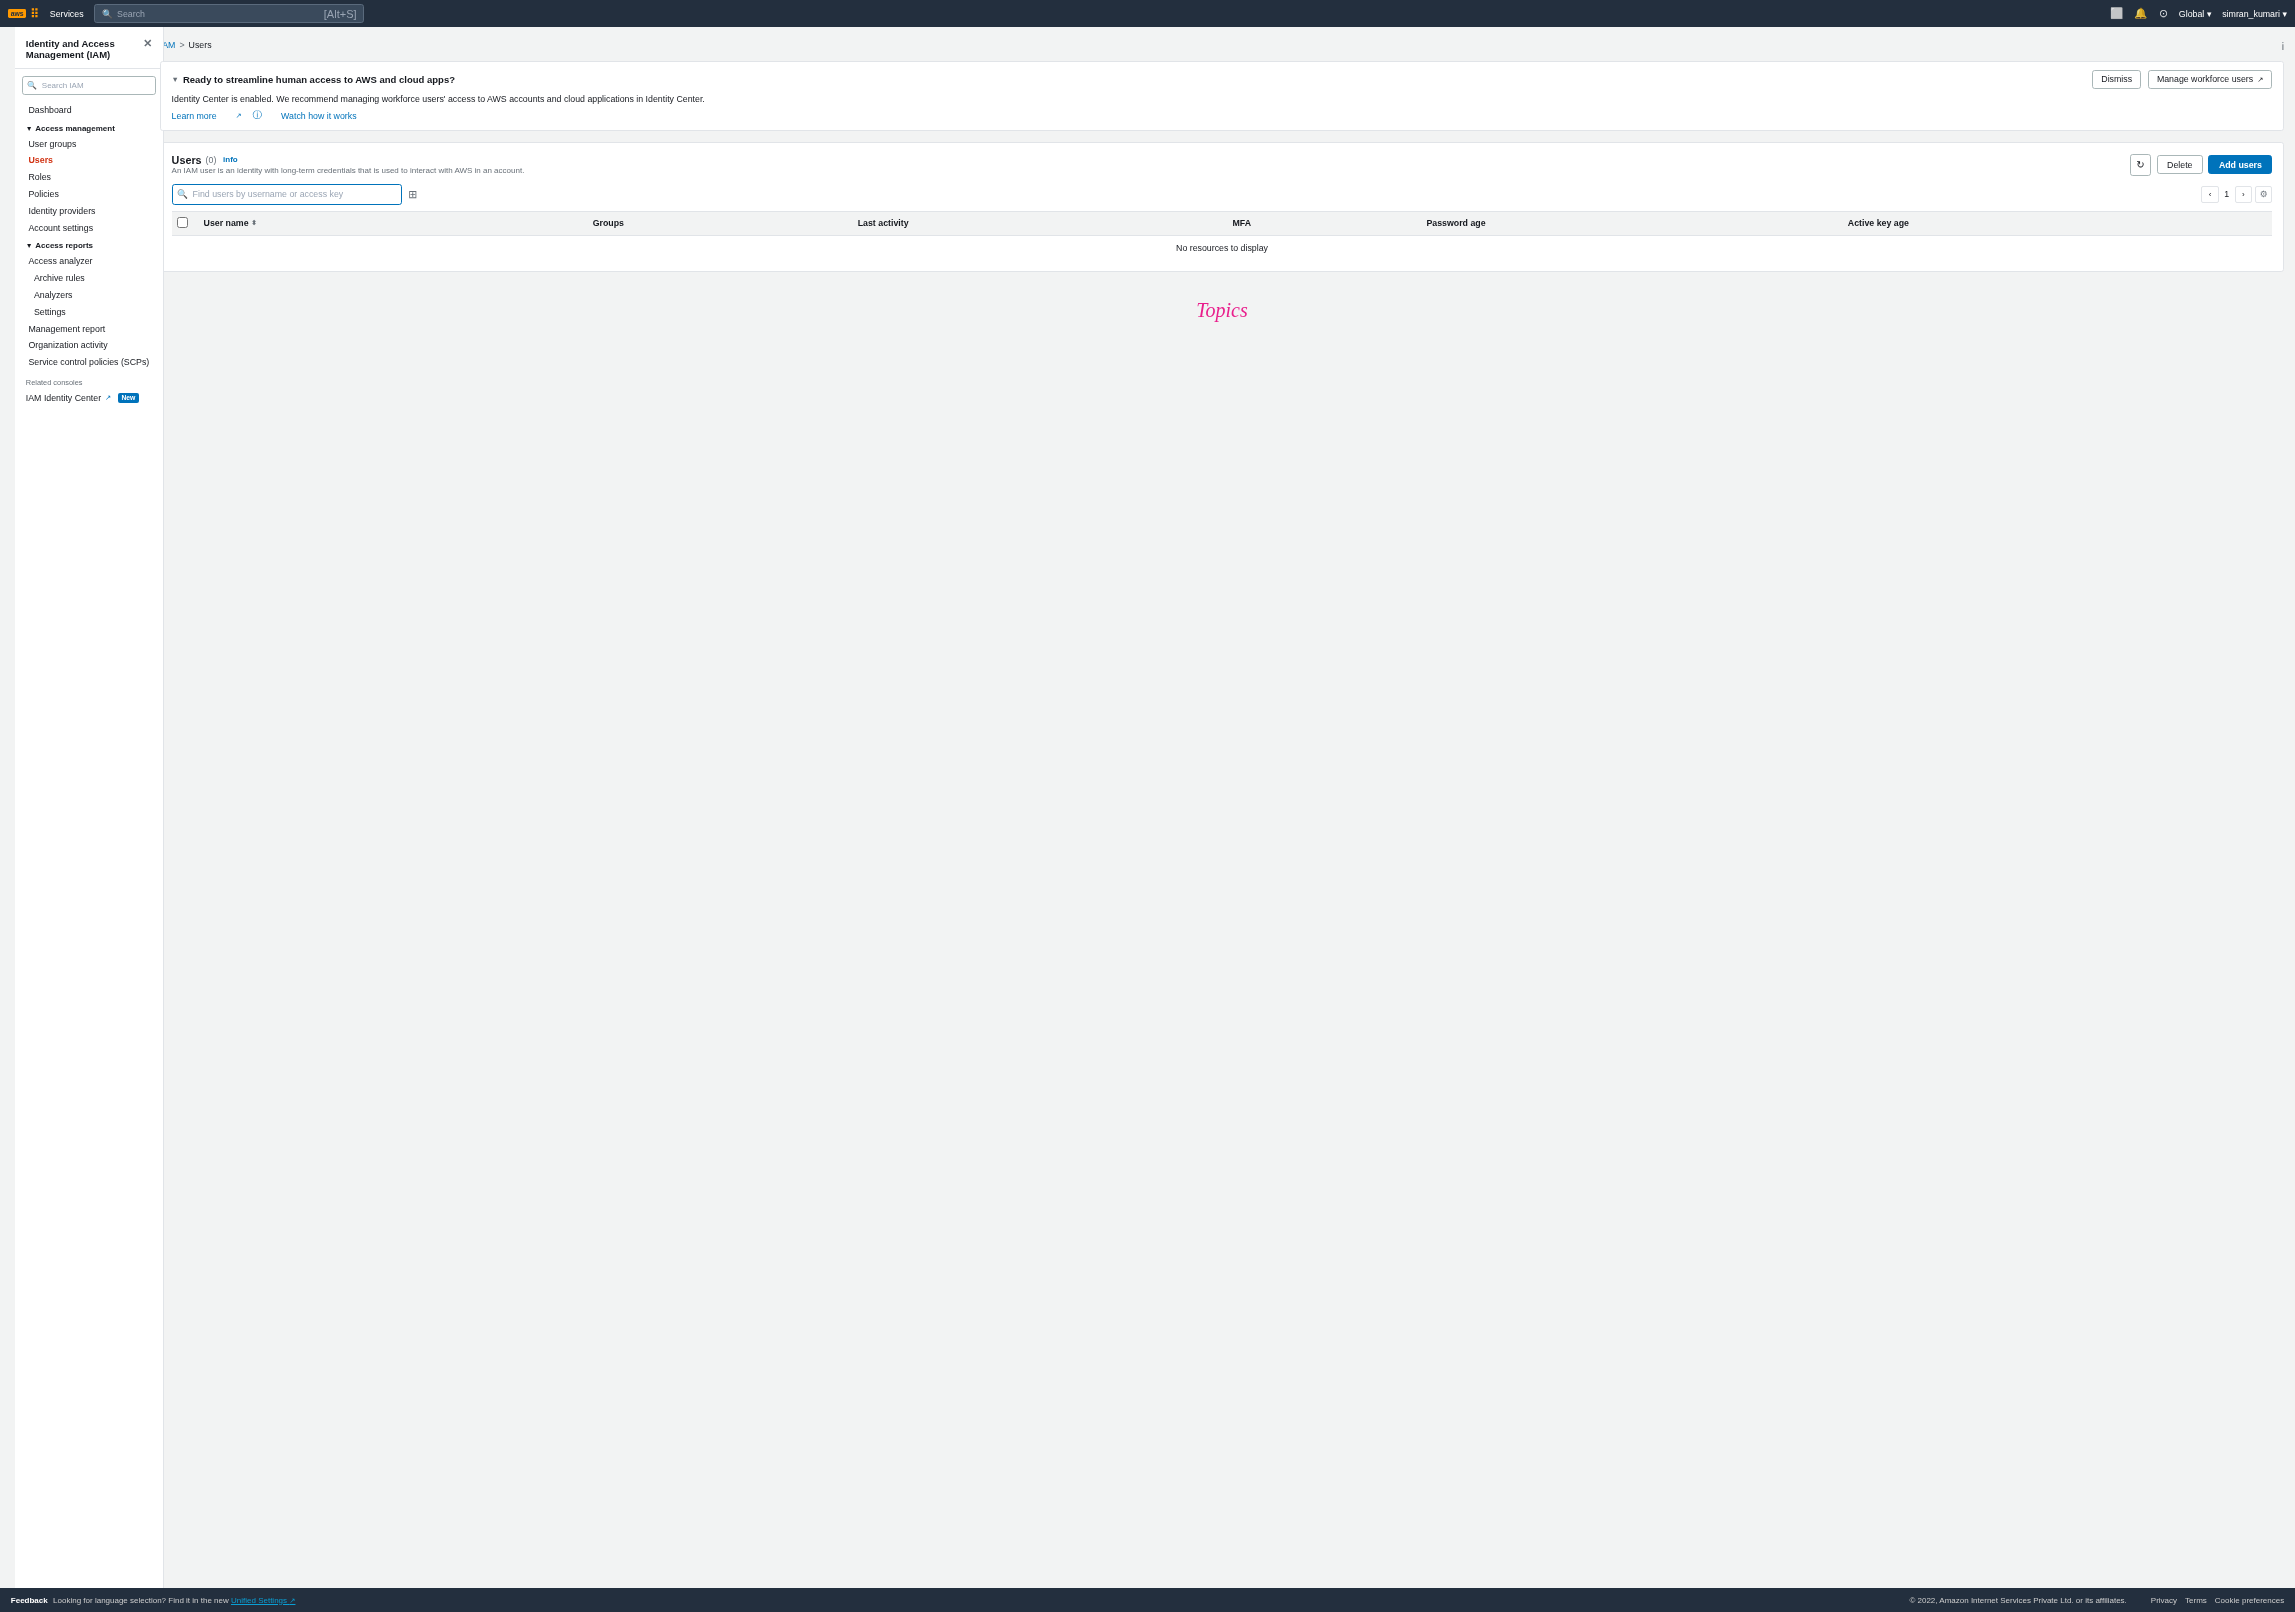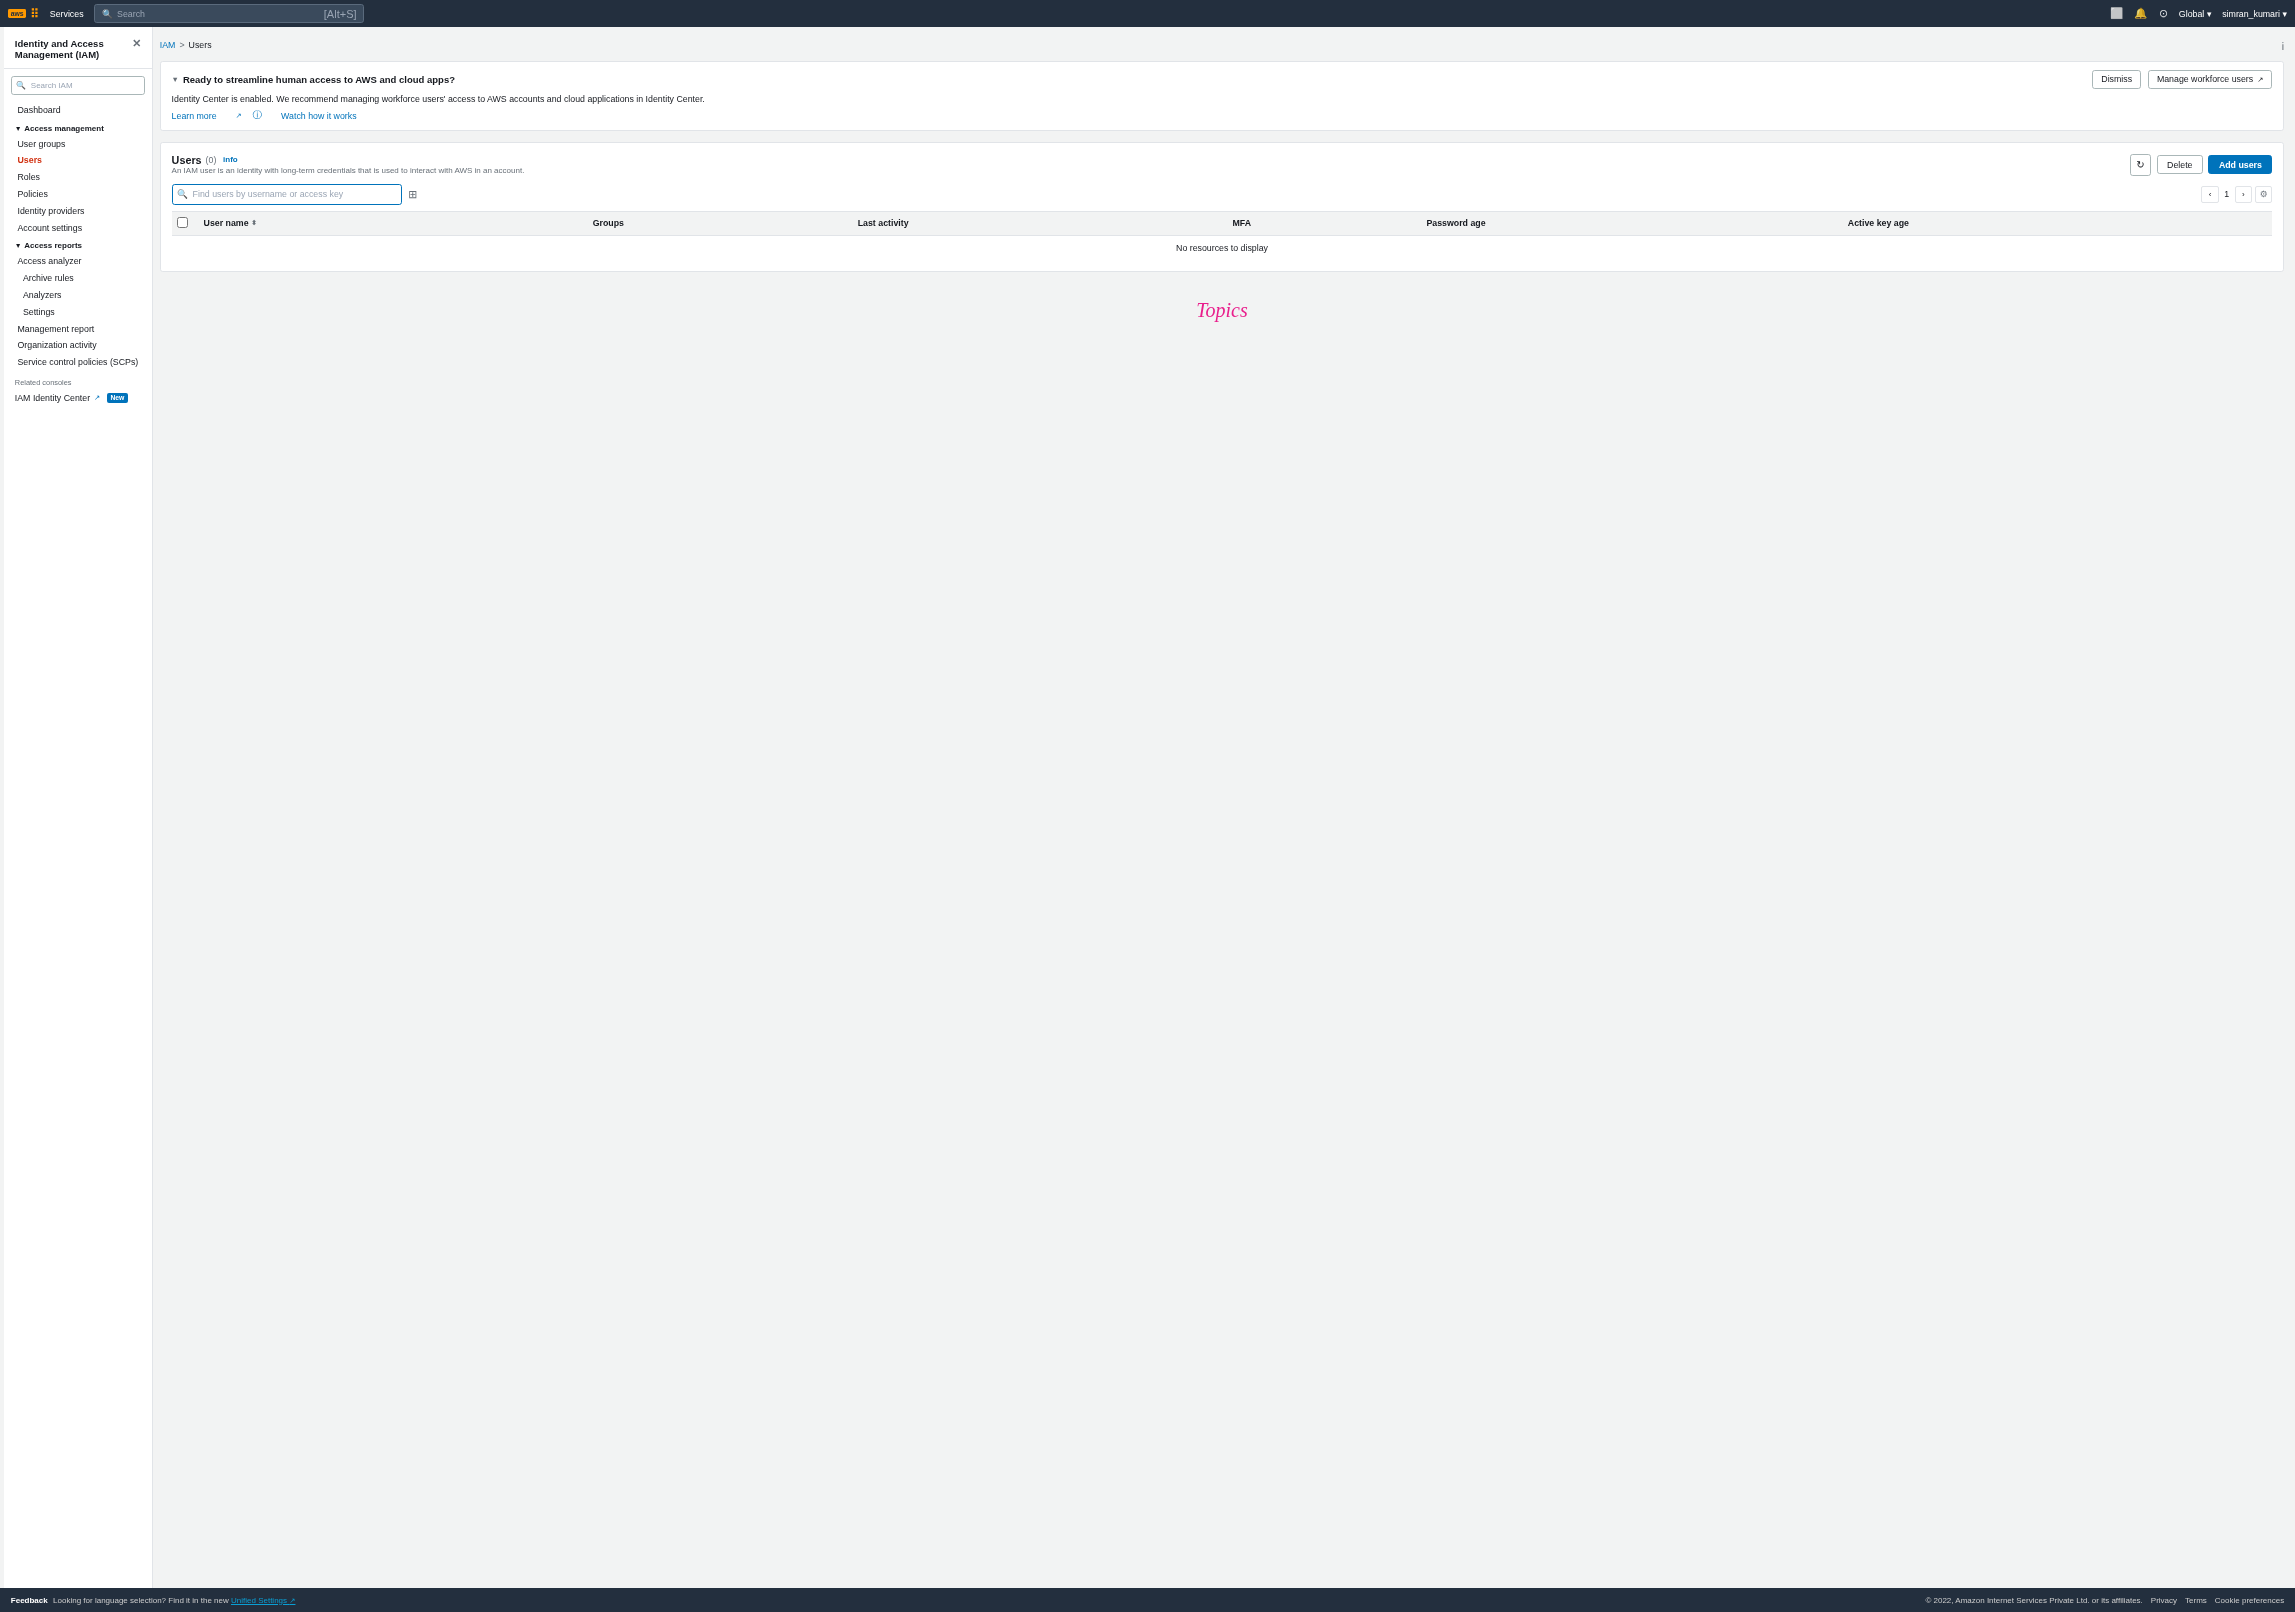--- a/index.html
+++ b/index.html
@@ -73,21 +73,21 @@
     }
 
     
     .sidebar {
       width: 149px;
       background: #fff;
       border-right: 0.7px solid #e1e4e8;
       padding: 10.8px 0;
       flex-shrink: 0;
       position: fixed;
-      top: 27px; bottom: 24px; left: 4px;
+      top: 27px; bottom: 24px; left: 15px;
       overflow-y: auto;
     }
     .sidebar-title {
       font-size: 9.5px; font-weight: 700;
       padding: 0 10.8px 8px;
       display: flex; align-items: flex-start; justify-content: space-between;
       border-bottom: 0.7px solid #e1e4e8;
       margin-bottom: 6.8px;
     }
     .sidebar-close {
@@ -381,21 +381,21 @@
       font-size: 8px;
       color: #ccc;
     }
     .footer-feedback {
       color: #fff; font-weight: 700; cursor: pointer; margin-right: 5.4px;
     }
     .footer-text { color: #ccc; }
     .footer-link { color: #0a9fd4; cursor: pointer; text-decoration: underline; }
     .footer-spacer { flex: 1; }
     .footer-copy { color: #ccc; margin-right: 8px; }
-    .footer-legal { display: flex; gap: 8px; }
+    .footer-legal { display: flex; gap: 8px; margin-left: 16px; }
     .footer-legal-link { color: #ccc; cursor: pointer; }
 
     
     .scaler-watermark {
       text-align: center;
       padding: 27px 0 13.5px;
       margin-bottom: 34px;
     }
     .scaler-text {
       font-size: 19px;

